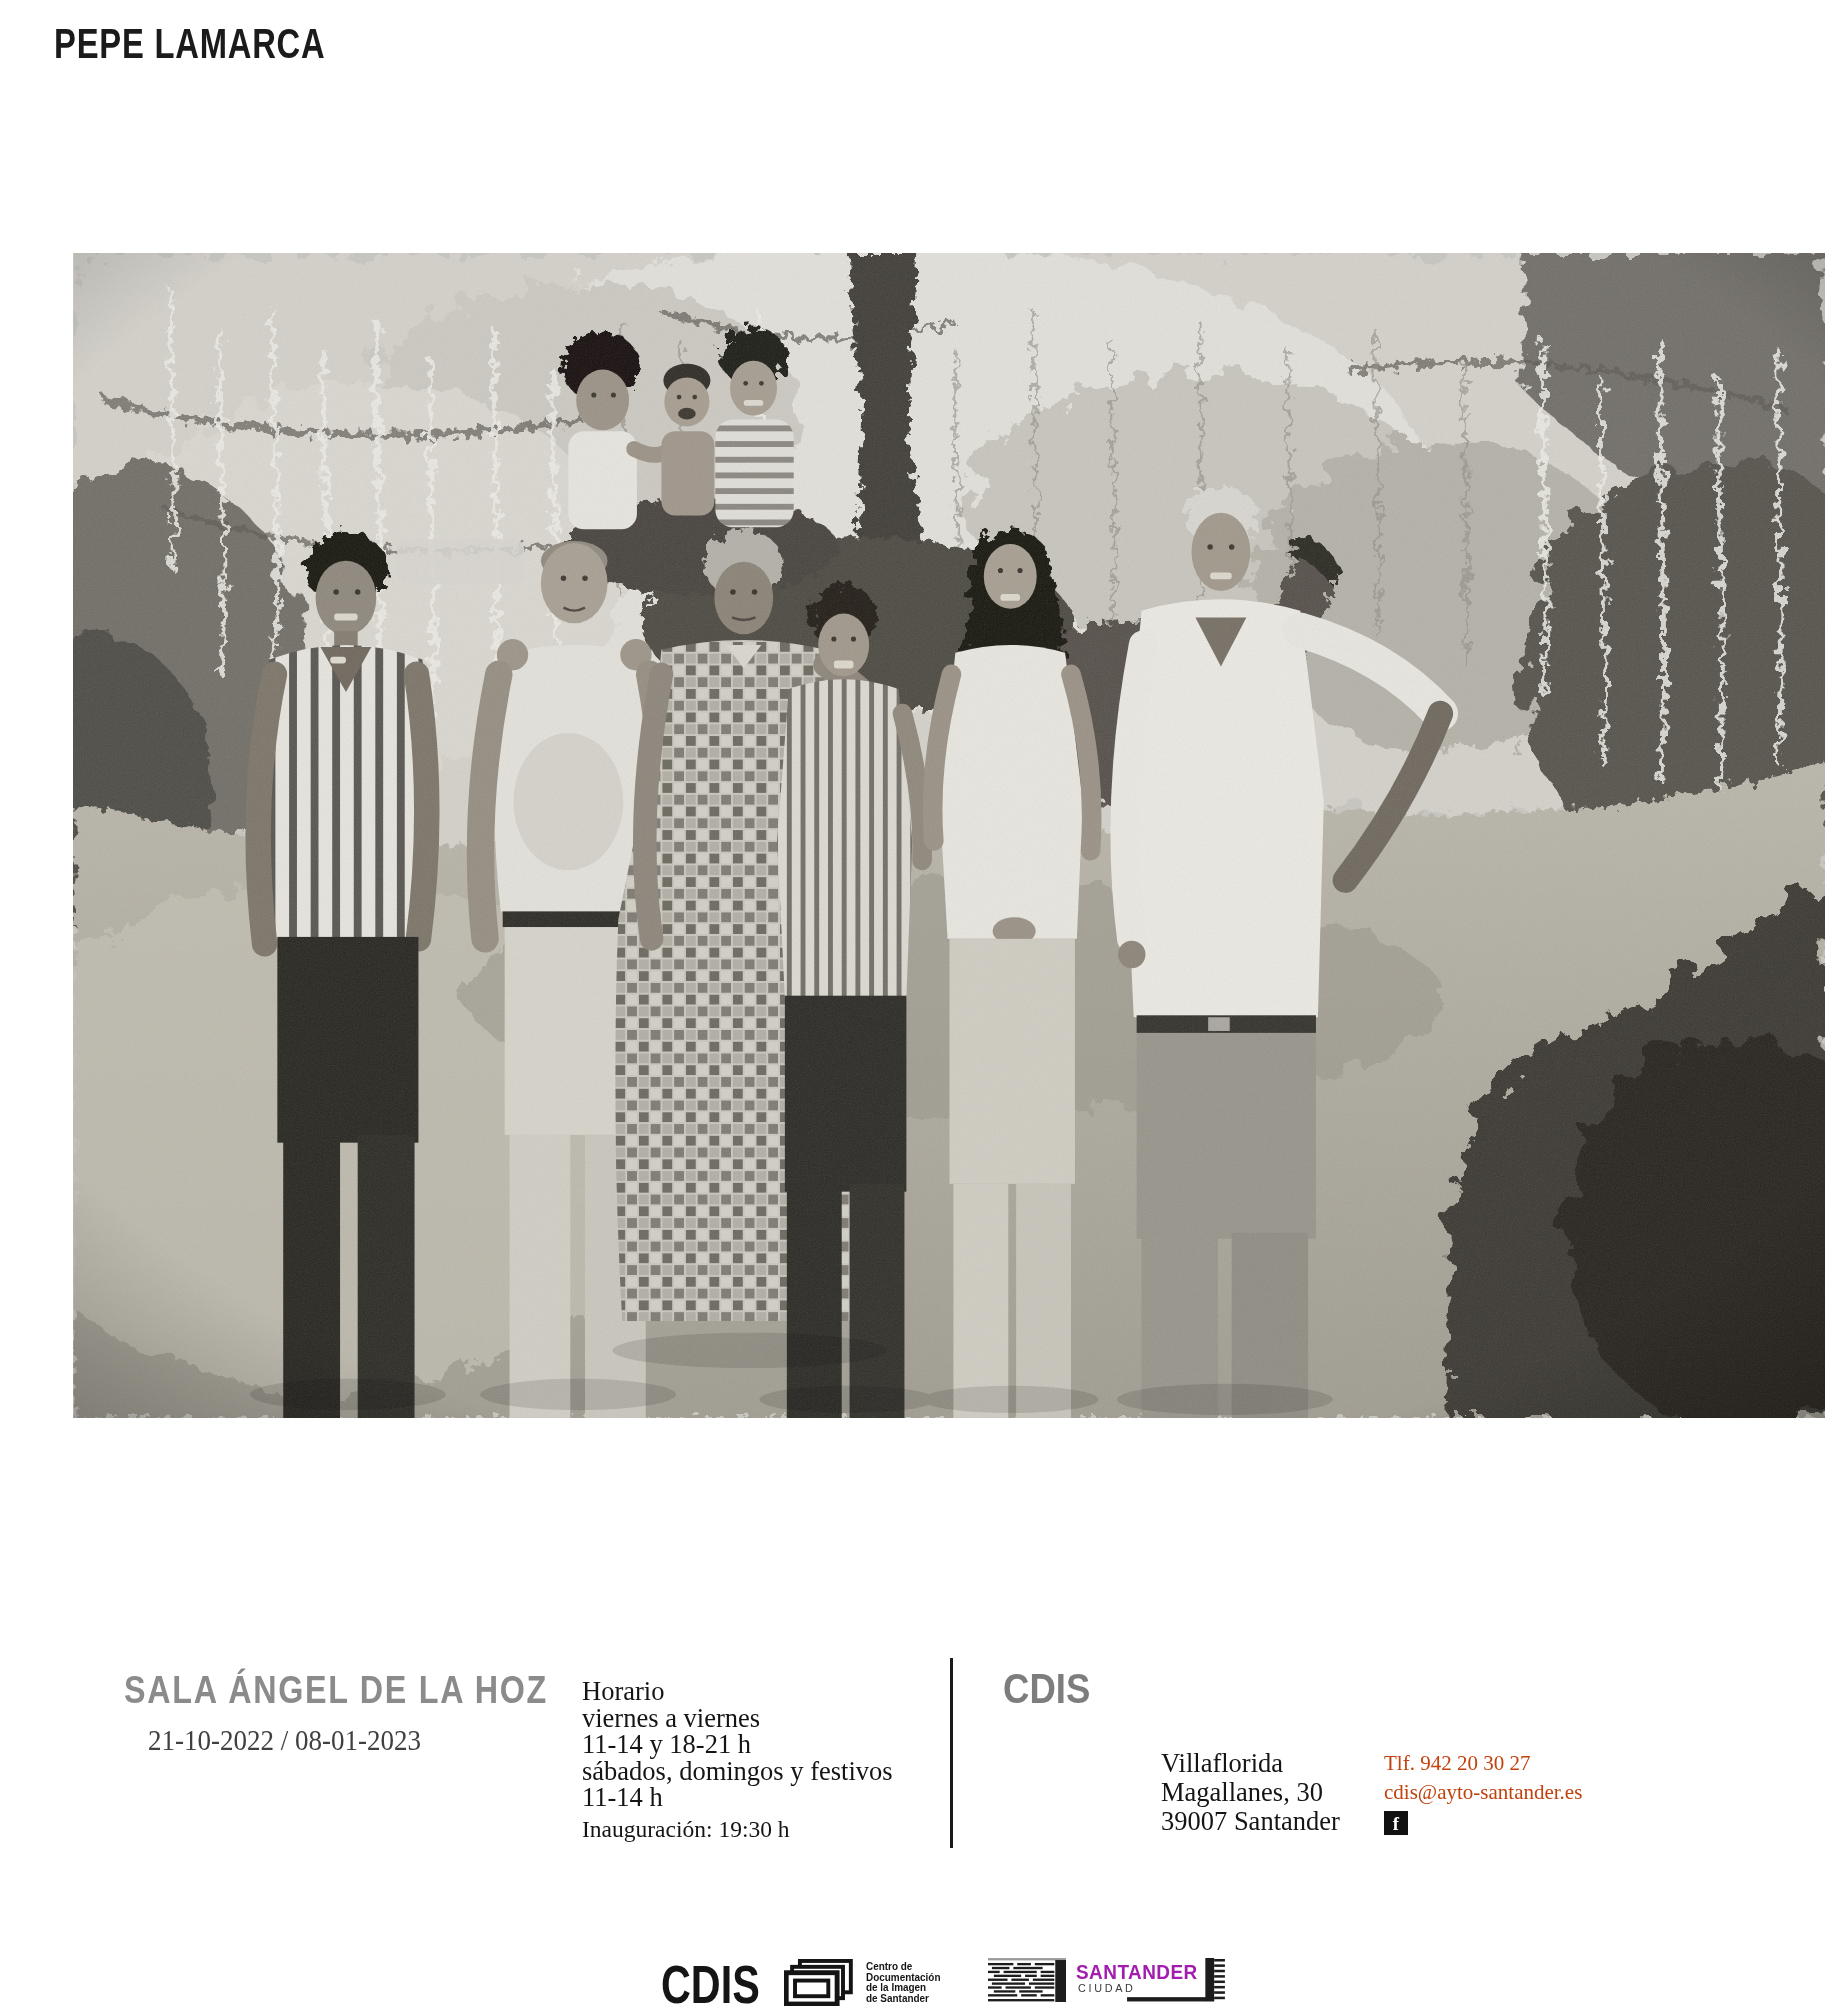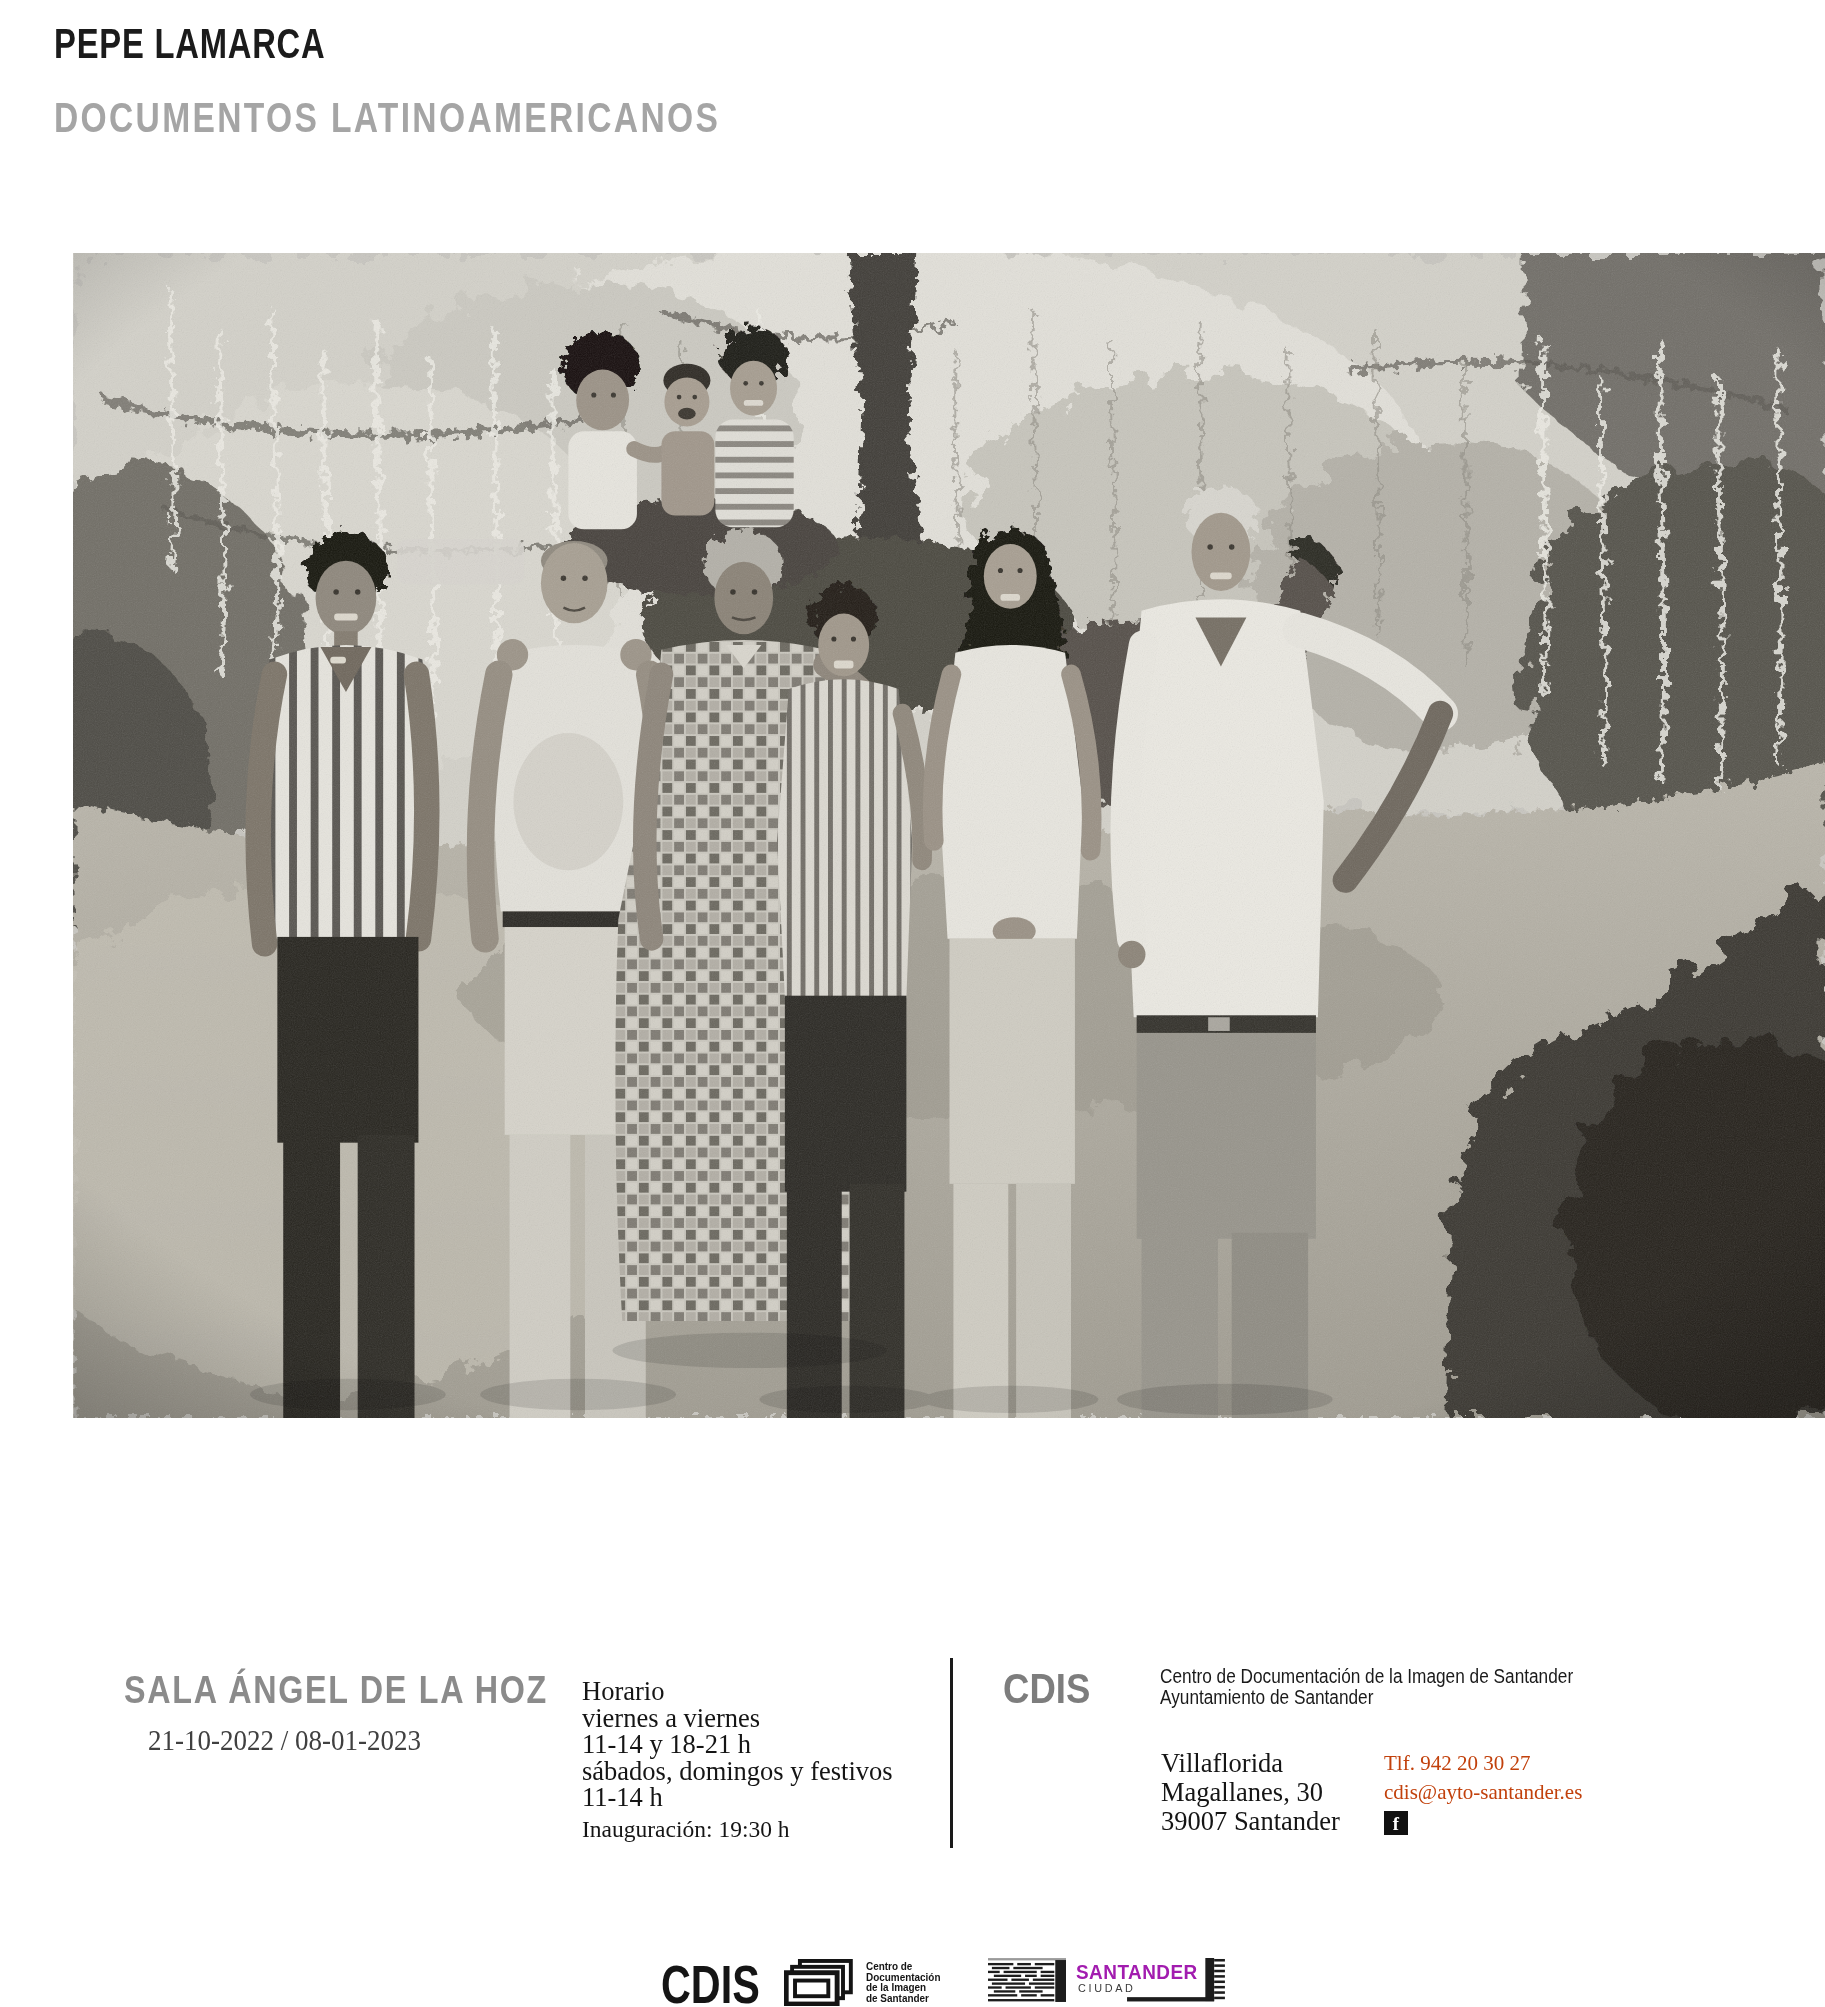--- a/index.html
+++ b/index.html
@@ -36,21 +36,20 @@
   .sant-name{left:1076px;top:1960px;font-size:20.6px;font-weight:700;letter-spacing:0.5px;color:#a21caf;}
   .sant-sub{left:1078px;top:1981px;font-size:11.8px;letter-spacing:2.9px;color:#3a3a3a;}
   .sant-comb{left:1125px;top:1958px;}
 </style>
 </head>
 <body>
 
 <div id="poster">
 
   <div class="abs artist"><span class="cx sx78">PEPE LAMARCA</span></div>
-  <div class="abs extitle"><span class="cx sx80">DOCUMENTOS LATINOAMERICANOS</span></div>
 
   <div class="abs photo">
     <svg width="1753" height="1165" viewBox="0 0 1788 1189" xmlns="http://www.w3.org/2000/svg">
       <defs>
         <filter id="rough" x="-15%" y="-15%" width="130%" height="130%">
           <feTurbulence type="fractalNoise" baseFrequency="0.035" numOctaves="4" result="t"></feTurbulence>
           <feDisplacementMap in="SourceGraphic" in2="t" scale="46"></feDisplacementMap>
         </filter>
         <filter id="rough2" x="-15%" y="-15%" width="130%" height="130%">
           <feTurbulence type="fractalNoise" baseFrequency="0.09" numOctaves="3" result="t"></feTurbulence>
@@ -301,24 +300,20 @@
     <div>11-14 y 18-21 h</div>
     <div>sábados, domingos y festivos</div>
     <div>11-14 h</div>
     <div class="opening">Inauguración: 19:30 h</div>
   </div>
 
   <div class="abs divider"></div>
 
   <div class="abs cdis-acronym"><span class="cx sx85">CDIS</span></div>
 
-  <div class="abs orgname">
-    <div><span class="cx sx88">Centro de Documentación de la Imagen de Santander</span></div>
-    <div><span class="cx sx88">Ayuntamiento de Santander</span></div>
-  </div>
 
   <div class="abs address serif">
     <div>Villaflorida</div>
     <div>Magallanes, 30</div>
     <div>39007 Santander</div>
   </div>
 
   <div class="abs contact serif">
     <div>Tlf. 942 20 30 27</div>
     <div>cdis@ayto-santander.es</div>

